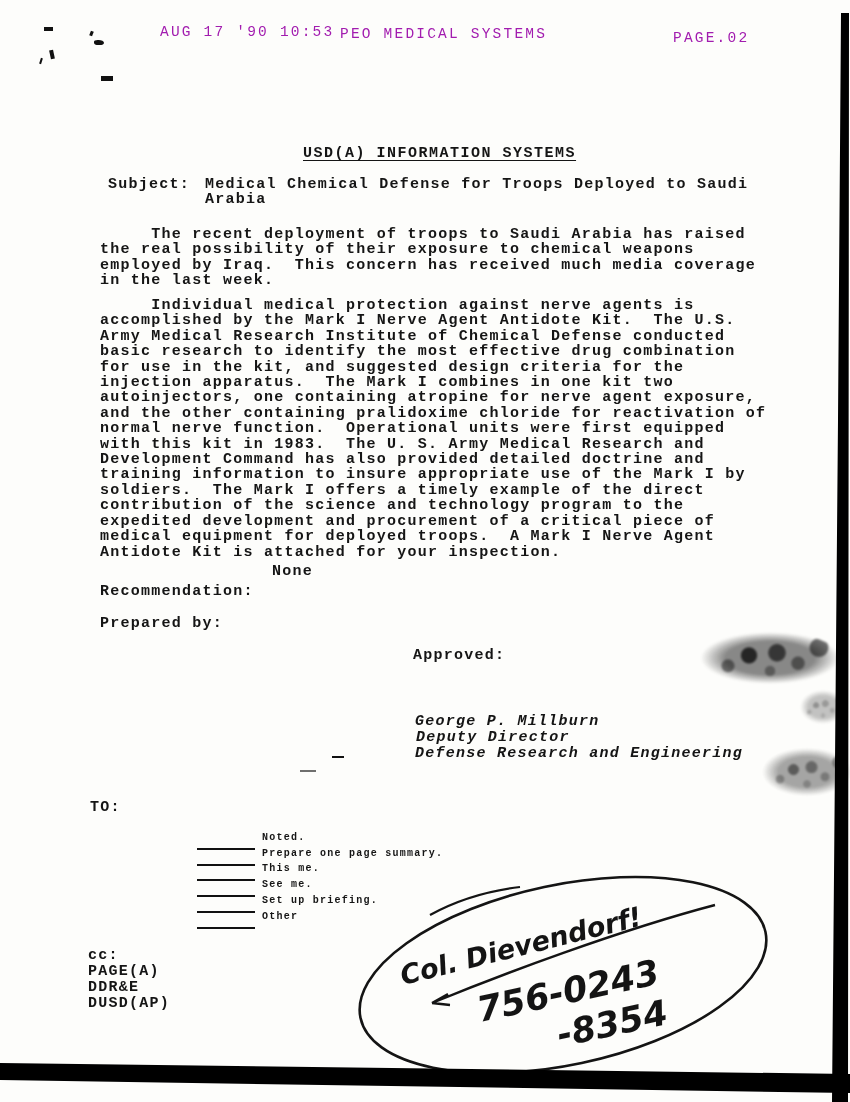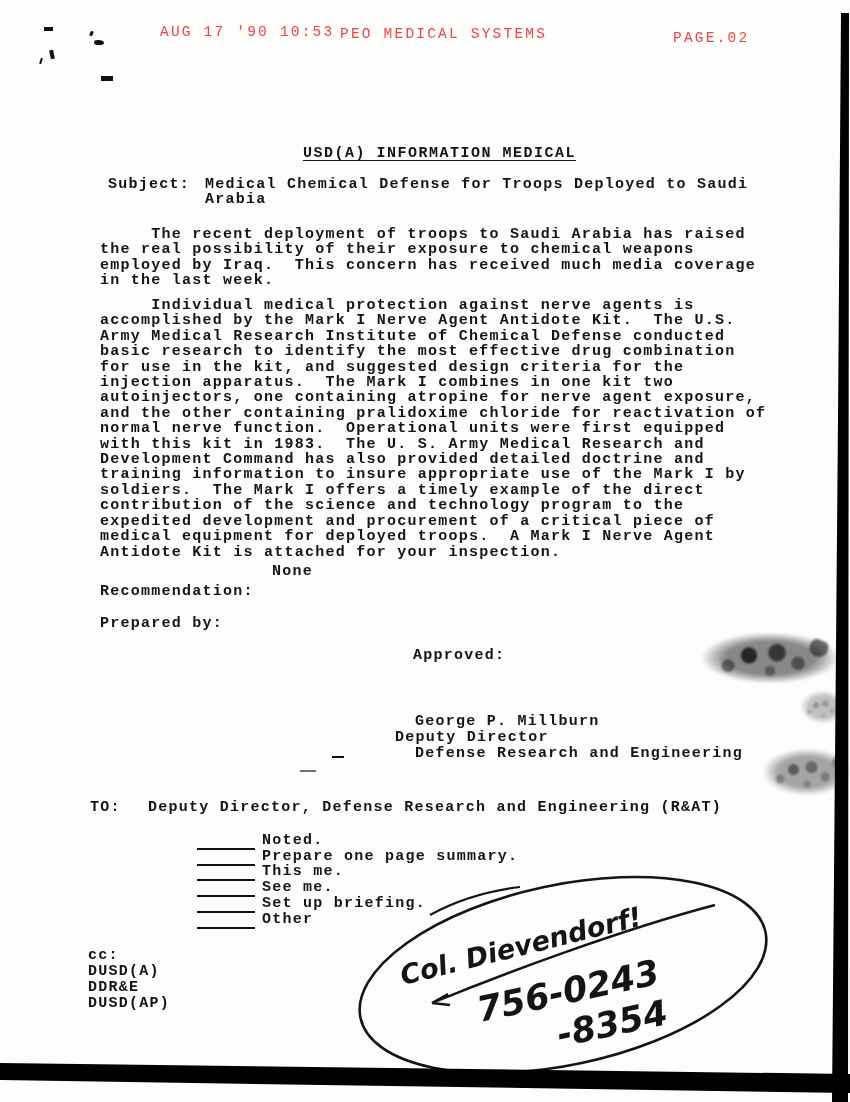--- a/index.html
+++ b/index.html
@@ -2,28 +2,28 @@
 <html><head>
 <meta charset="utf-8">
 <style>
   html,body { margin:0; padding:0; background:#e8e8e8; }
   .page {
     position:relative; width:850px; height:1102px; margin:0 auto;
     background:#fdfdfb; overflow:hidden;
     font-family:"Liberation Mono", monospace; font-weight:700; color:#151515;
   }
   .t { position:absolute; white-space:pre; font-size:15px; line-height:15.4px; letter-spacing:1.25px; }
-  .fax { font-weight:400; font-size:14.5px; letter-spacing:2.2px; color:#ef4444; }
+  .fax { font-weight:400; font-size:14.5px; letter-spacing:2.2px; color:#a21caf; }
   .title { text-decoration:underline; text-underline-offset:3px; letter-spacing:1.5px; }
-  .sig { line-height:16.2px; }
+  .sig { line-height:16.2px;font-style:italic; }
   .blank {
     position:absolute; display:inline-block; width:58px; height:12px;
     border-bottom:2.4px solid #111;
   }
-  .chk-label { position:absolute; white-space:pre; font-size:15px; letter-spacing:1.25px; }
+  .chk-label { position:absolute; white-space:pre; font-size:10px; letter-spacing:1.25px; }
   .speck { position:absolute; background:#111; }
   .smudge {
     position:absolute; border-radius:50%;
     background:
       radial-gradient(circle at 35% 45%, rgba(20,20,20,.85) 0 8%, transparent 9%),
       radial-gradient(circle at 55% 40%, rgba(20,20,20,.7) 0 10%, transparent 11%),
       radial-gradient(circle at 70% 60%, rgba(20,20,20,.5) 0 6%, transparent 7%),
       radial-gradient(circle at 20% 65%, rgba(20,20,20,.5) 0 5%, transparent 6%),
       radial-gradient(circle at 85% 30%, rgba(20,20,20,.6) 0 7%, transparent 8%),
       radial-gradient(circle at 50% 75%, rgba(20,20,20,.4) 0 6%, transparent 7%),
@@ -44,21 +44,21 @@
   <div class="t fax" style="left:340px; top:27px;">PEO MEDICAL SYSTEMS</div>
   <div class="t fax" style="left:673px; top:31px;">PAGE.02</div>
 
   <div class="speck" style="left:44px; top:27px; width:9px; height:4px;"></div>
   <div class="speck" style="left:90px; top:31px; width:3px; height:5px; transform:rotate(20deg);"></div>
   <div class="speck" style="left:94px; top:40px; width:10px; height:5px; border-radius:40% 60% 50% 50%;"></div>
   <div class="speck" style="left:50px; top:50px; width:4px; height:9px; transform:rotate(-12deg);"></div>
   <div class="speck" style="left:40px; top:58px; width:2px; height:6px; transform:rotate(18deg);"></div>
   <div class="speck" style="left:101px; top:76px; width:12px; height:5px;"></div>
 
-  <div class="t title" style="left:303px; top:146px;">USD(A) INFORMATION MEDICAL</div>
+  <div class="t title" style="left:303px; top:146px;">USD(A) INFORMATION SYSTEMS</div>
 
   <div class="t" style="left:108px; top:177px;">Subject:</div>
   <div class="t" style="left:205px; top:177px;">Medical Chemical Defense for Troops Deployed to Saudi
 Arabia</div>
 
   <div class="t" style="left:100px; top:227px;">     The recent deployment of troops to Saudi Arabia has raised
 the real possibility of their exposure to chemical weapons
 employed by Iraq.  This concern has received much media coverage
 in the last week.</div>
   <div class="t" style="left:100px; top:298px;">     Individual medical protection against nerve agents is
@@ -84,45 +84,44 @@
 
   <div class="t" style="left:100px; top:616px;">Prepared by:</div>
 
   <div class="t" style="left:413px; top:648px;">Approved:</div>
 
   <div class="smudge" style="left:700px; top:632px; width:140px; height:52px;"></div>
   <div class="smudge" style="left:762px; top:748px; width:90px; height:48px; opacity:.75;"></div>
   <div class="smudge" style="left:800px; top:690px; width:46px; height:34px; opacity:.5;"></div>
 
   <div class="t sig" style="left:415px; top:714px;">George P. Millburn</div>
-  <div class="t sig" style="left:395px; top:730px;">Deputy Director</div>
+  <div class="t sig" style="left:416px; top:730px;">Deputy Director</div>
   <div class="t sig" style="left:415px; top:746px;">Defense Research and Engineering</div>
   <div class="speck" style="left:332px; top:756px; width:12px; height:2px;"></div>
   <div class="speck" style="left:300px; top:770px; width:16px; height:2px; opacity:.6;"></div>
 
   <div class="t" style="left:90px; top:800px;">TO:</div>
-  <div class="t" style="left:148px; top:800px;">Deputy Director, Defense Research and Engineering (R&amp;AT)</div>
 
   <div>
     <span class="blank" style="left:197px; top:836px;"></span>
     <span class="chk-label" style="left:262px; top:832px;">Noted.</span>
     <span class="blank" style="left:197px; top:852px;"></span>
     <span class="chk-label" style="left:262px; top:848px;">Prepare one page summary.</span>
     <span class="blank" style="left:197px; top:867px;"></span>
     <span class="chk-label" style="left:262px; top:863px;">This me.</span>
     <span class="blank" style="left:197px; top:883px;"></span>
     <span class="chk-label" style="left:262px; top:879px;">See me.</span>
     <span class="blank" style="left:197px; top:899px;"></span>
     <span class="chk-label" style="left:262px; top:895px;">Set up briefing.</span>
     <span class="blank" style="left:197px; top:915px;"></span>
     <span class="chk-label" style="left:262px; top:911px;">Other</span>
   </div>
 
   <div class="t" style="left:88px; top:948px;">cc:</div>
-  <div class="t" style="left:88px; top:964px;">DUSD(A)</div>
+  <div class="t" style="left:88px; top:964px;">PAGE(A)</div>
   <div class="t" style="left:88px; top:980px;">DDR&amp;E</div>
   <div class="t" style="left:88px; top:996px;">DUSD(AP)</div>
 
   <svg class="overlay-svg" viewBox="0 0 850 1102">
 
     <g>
       <ellipse cx="563" cy="975" rx="207" ry="90" fill="none" stroke="#141414" stroke-width="2.6" transform="rotate(-12 563 975)"></ellipse>
       <path d="M 430 915 q 40 -22 90 -28" fill="none" stroke="#141414" stroke-width="2.2"></path>
     </g>
 

